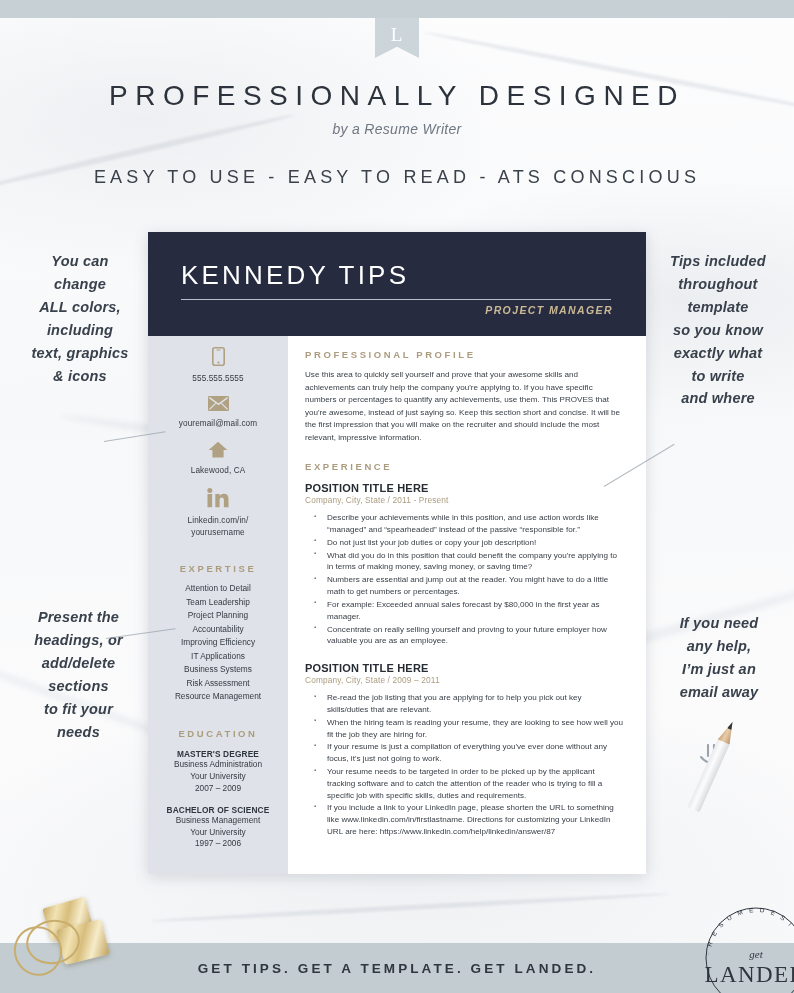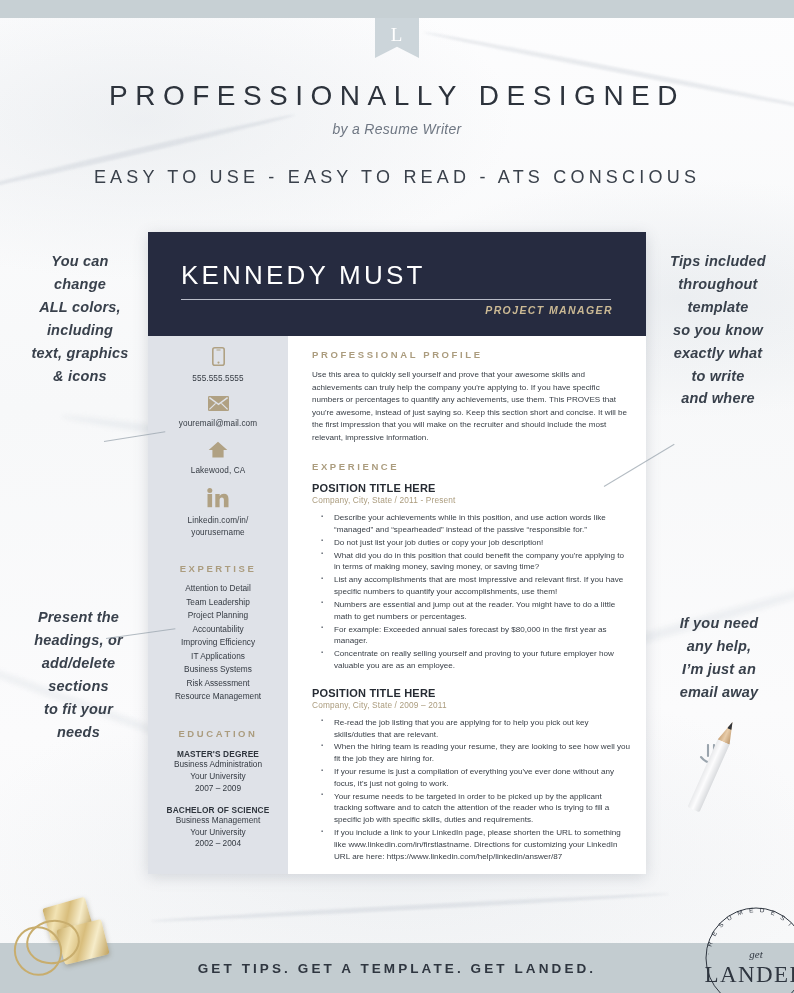--- a/index.html
+++ b/index.html
@@ -86,21 +86,21 @@
   }
   #resume-role{
     position:absolute;right:33px;top:72px;
     color:#cbb994;font-size:10.5px;font-style:italic;letter-spacing:1.4px;font-weight:600;
   }
 
   #sidebar{
     position:absolute;left:0;top:104px;width:140px;height:538px;background:#dfe2e8;
   }
   #main{
-    position:absolute;left:140px;top:104px;width:358px;height:538px;background:#ffffff;margin-left:7px;
+    position:absolute;left:140px;top:104px;width:358px;height:538px;background:#ffffff;
   }
 
   
   .contact-block{margin-top:11px;text-align:center;}
   .c-icon{display:block;margin:0 auto 4px auto;color:#b0a183;line-height:1;}
   .c-text{
     font-size:8.2px;color:#343a42;line-height:1.45;letter-spacing:.1px;
   }
   .side-head{
     text-align:center;font-size:9.5px;letter-spacing:2.6px;color:#ab9c7e;
@@ -188,21 +188,21 @@
     <span id="ribbon-letter">L</span>
   </div>
 
   <div id="headline">PROFESSIONALLY DESIGNED</div>
   <div id="subhead">by a Resume Writer</div>
   <div id="tagline2">EASY TO USE - EASY TO READ - ATS CONSCIOUS</div>
 
   <div id="resume">
 
     <div id="resume-header"></div>
-    <div id="resume-name">KENNEDY MUST</div>
+    <div id="resume-name">KENNEDY TIPS</div>
     <div id="name-rule"></div>
     <div id="resume-role">PROJECT MANAGER</div>
 
     <div id="sidebar">
 
       <div class="contact-block">
         <span class="c-icon">
           <svg width="13" height="19" viewBox="0 0 13 19">
               <rect x="0.8" y="0.8" width="11.4" height="17.4" rx="2" fill="none" stroke="#b0a183" stroke-width="1.6"></rect>
               <rect x="4.3" y="2.6" width="4.4" height="0.9" rx="0.45" fill="#b0a183"></rect>
@@ -265,41 +265,40 @@
             <div class="edu-entry">
               <div class="edu-deg">MASTER'S DEGREE</div>
               <div class="edu-line">Business Administration</div>
               <div class="edu-line">Your University</div>
               <div class="edu-line">2007 – 2009</div>
             </div>
             <div class="edu-entry">
               <div class="edu-deg">BACHELOR OF SCIENCE</div>
               <div class="edu-line">Business Management</div>
               <div class="edu-line">Your University</div>
-              <div class="edu-line">2002 – 2004</div>
+              <div class="edu-line">1997 – 2006</div>
             </div>
           </div>
       </div>
     </div>
 
     <div id="main">
       <div style="padding:13px 22px 0 17px;">
         <p class="sec-head">PROFESSIONAL PROFILE</p>
         <p class="profile-body">Use this area to quickly sell yourself and prove that your awesome skills and achievements can truly help the company you're applying to.  If you have specific numbers or percentages to quantify any achievements, use them.  This PROVES that you're awesome, instead of just saying so.  Keep this section short and concise.  It will be the first impression that you will make on the recruiter and should include the most relevant, impressive information.</p>
 
         <p class="sec-head" style="margin-top:17px;">EXPERIENCE</p>
         <div id="jobs">
             <div style="margin-top: 10px;">
               <p class="job-title">POSITION TITLE HERE</p>
               <p class="job-meta">Company, City, State / 2011 - Present</p>
               <ul class="bullets">
                 <li>Describe your achievements while in this position, and use action words like “managed” and “spearheaded” instead of the passive “responsible for.”</li>
                 <li>Do not just list your job duties or copy your job description!</li>
                 <li>What did you do in this position that could benefit the company you're applying to in terms of making money, saving money, or saving time?</li>
-                <li>List any accomplishments that are most impressive and relevant first.  If you have specific numbers to quantify your accomplishments, use them!</li>
                 <li>Numbers are essential and jump out at the reader.  You might have to do a little math to get numbers or percentages.</li>
                 <li>For example: Exceeded annual sales forecast by $80,000 in the first year as manager.</li>
                 <li>Concentrate on really selling yourself and proving to your future employer how valuable you are as an employee.</li>
               </ul>
             </div>
             <div style="margin-top: 15px;">
               <p class="job-title">POSITION TITLE HERE</p>
               <p class="job-meta">Company, City, State / 2009 – 2011</p>
               <ul class="bullets">
                 <li>Re-read the job listing that you are applying for to help you pick out key skills/duties that are relevant.</li>

